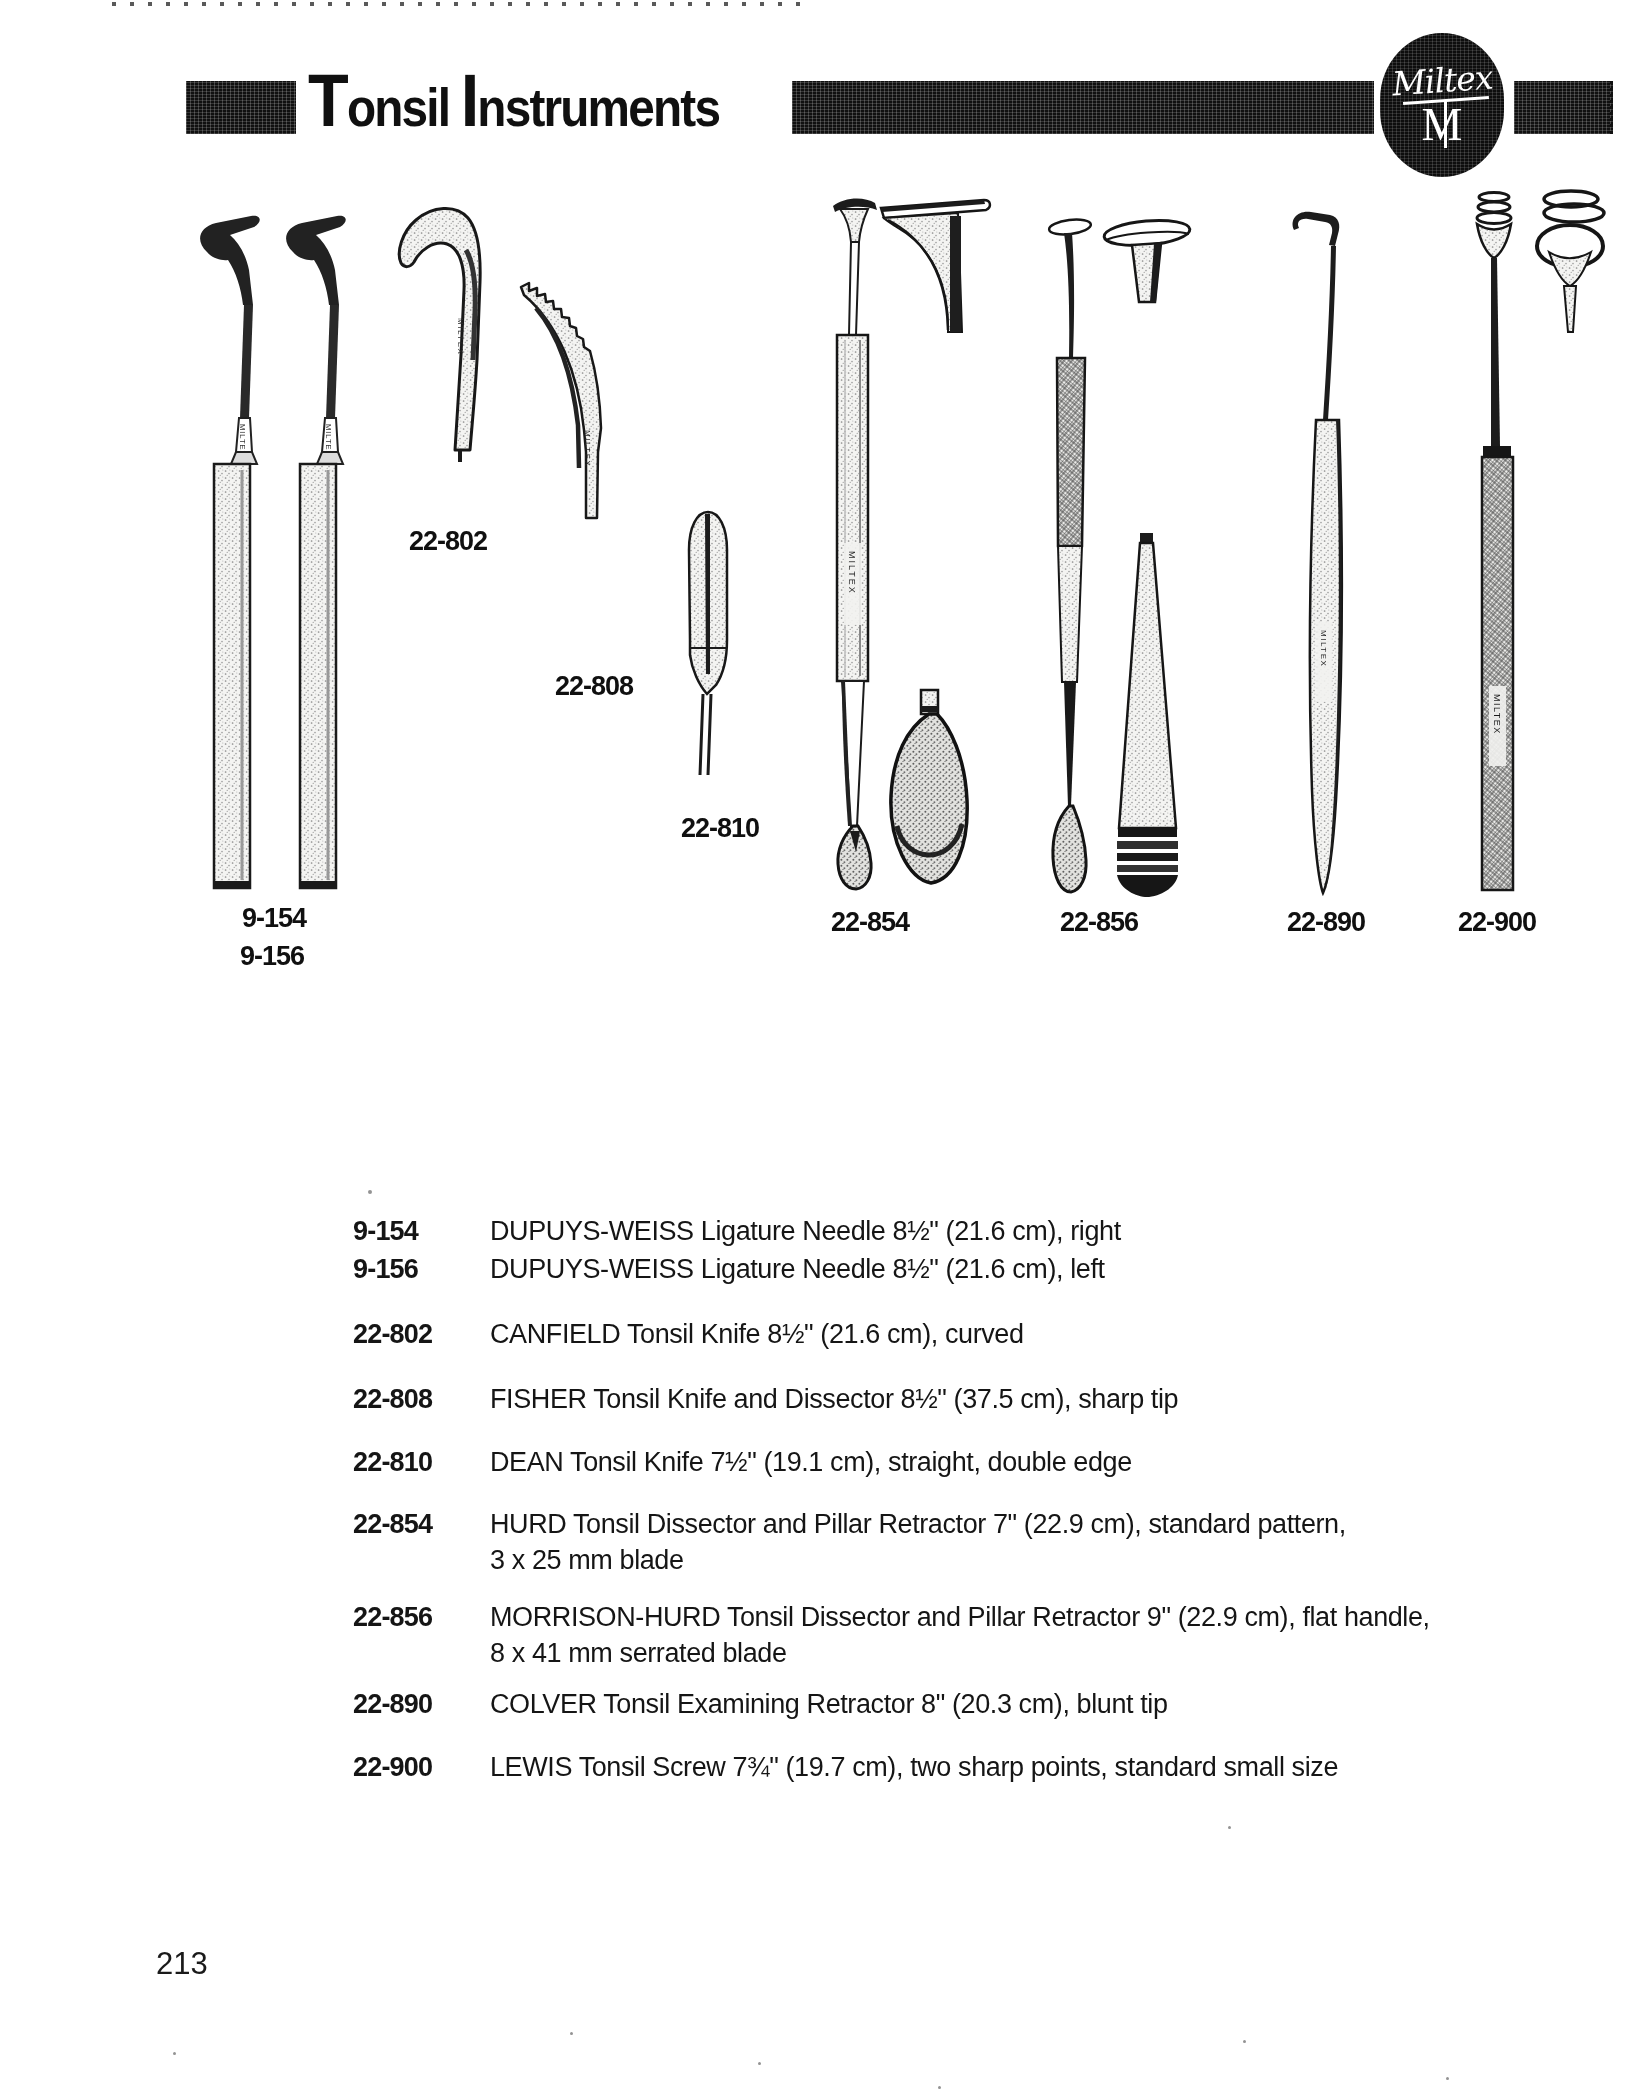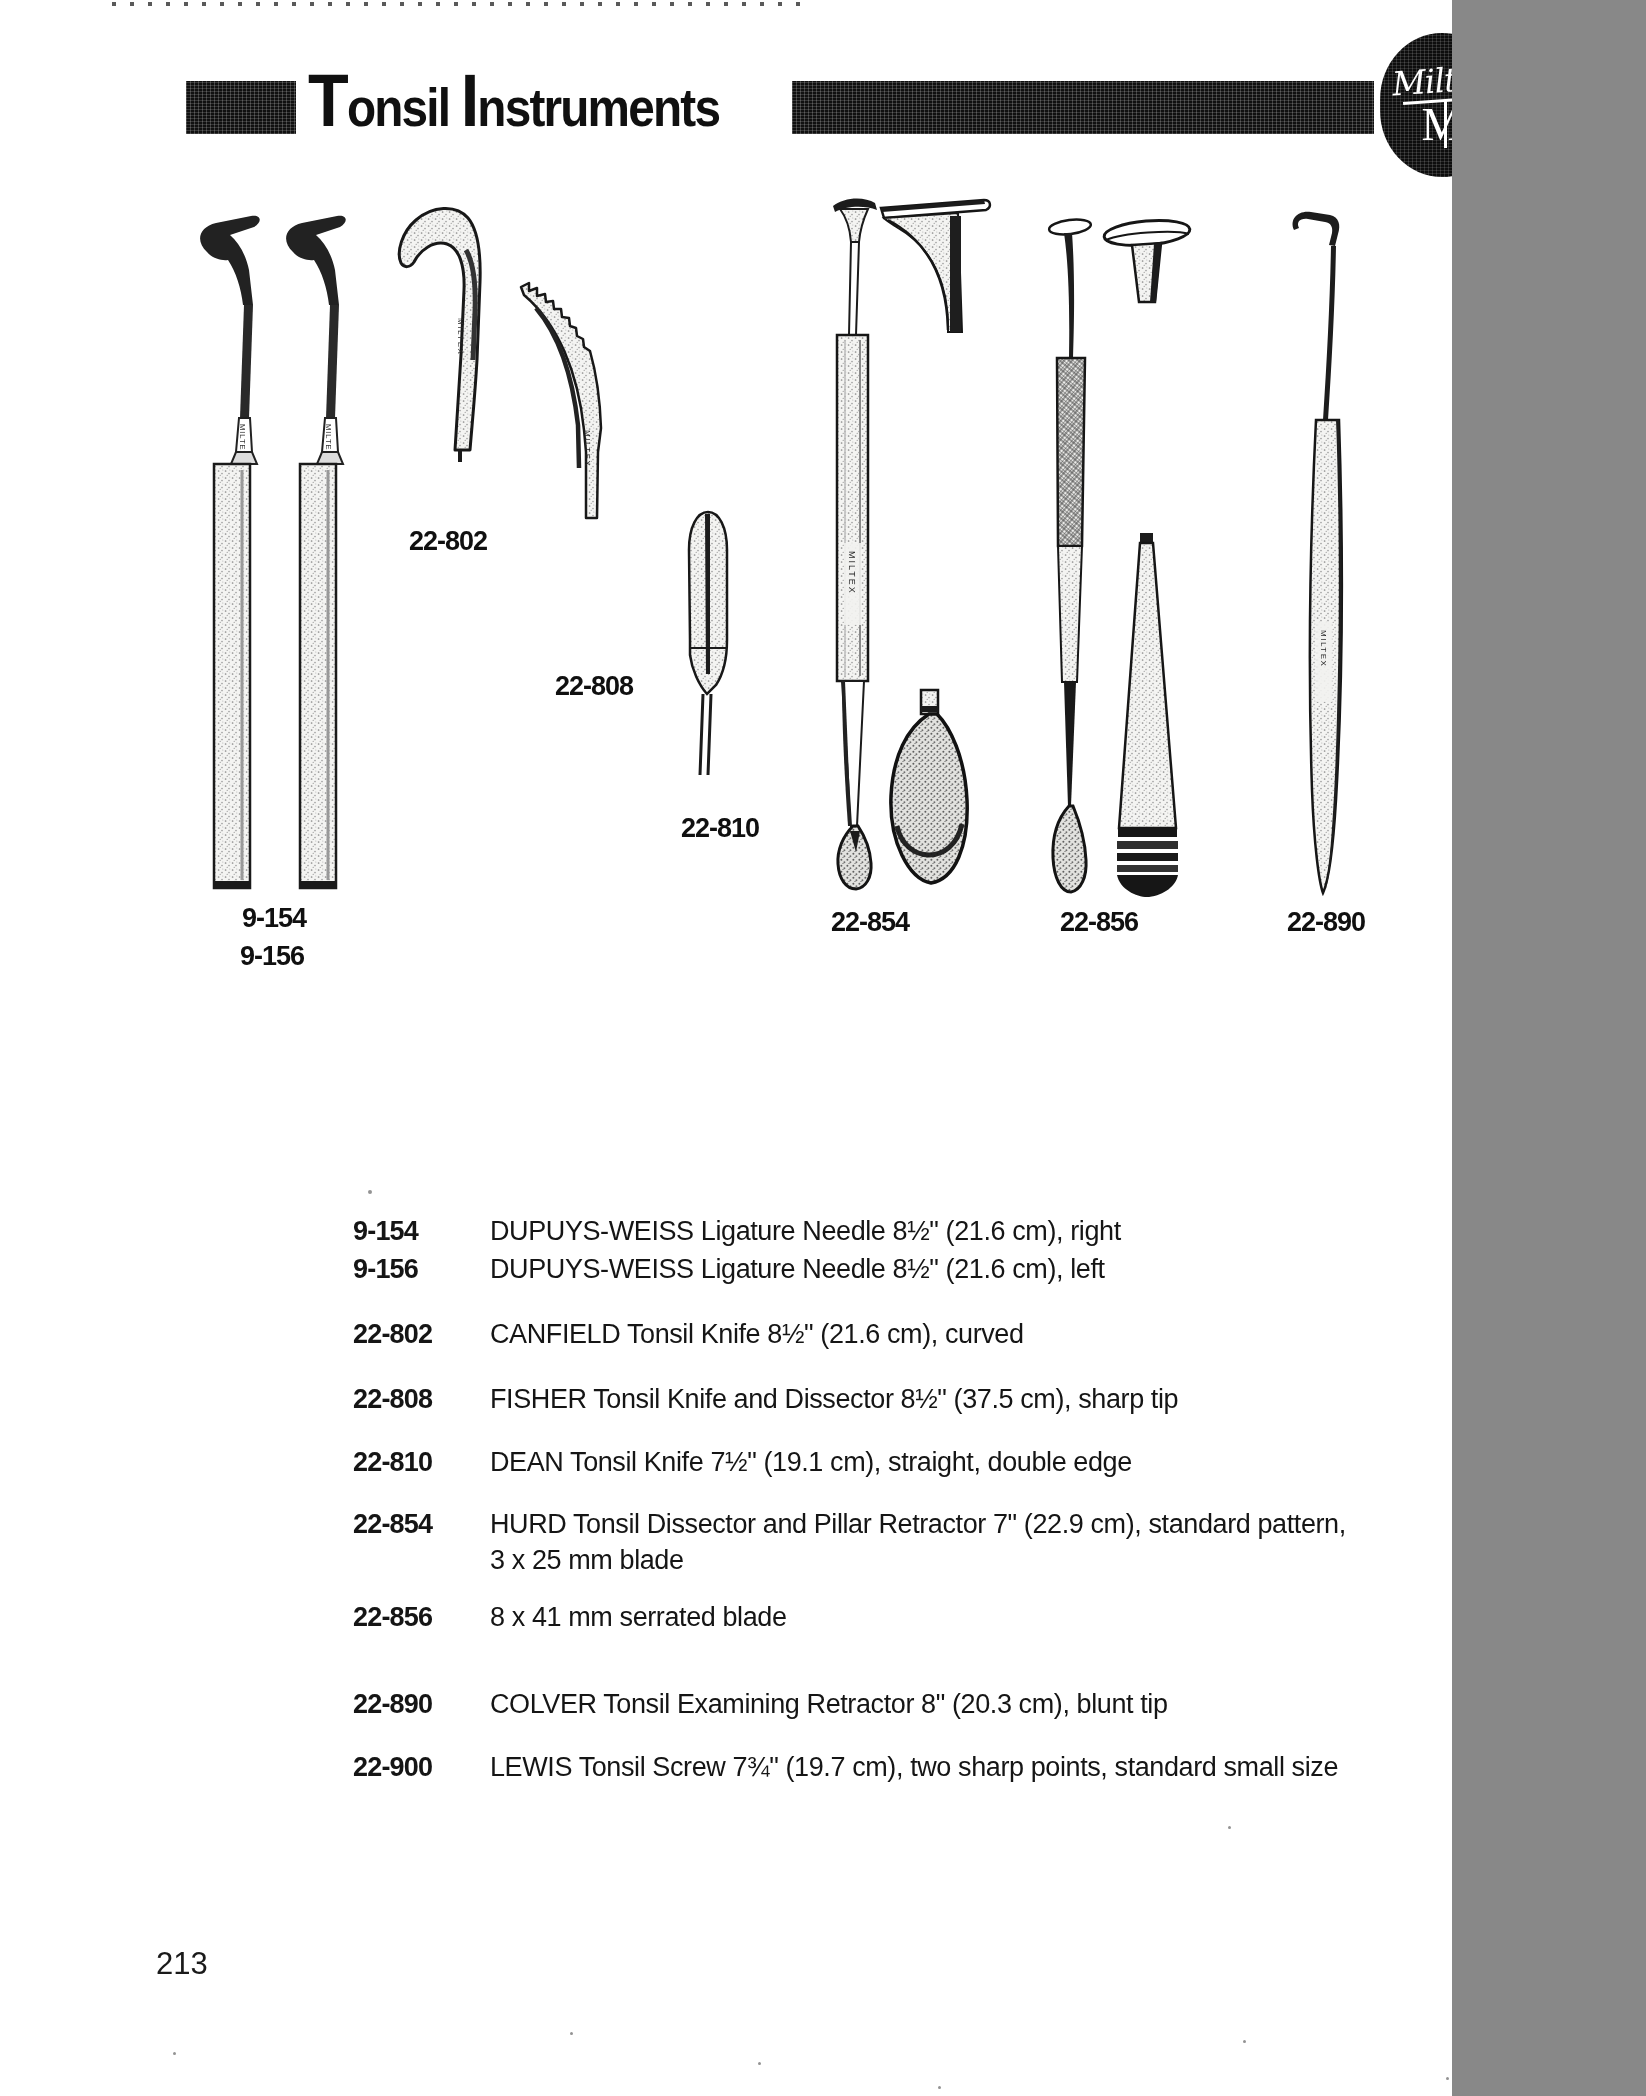--- a/index.html
+++ b/index.html
@@ -1,16 +1,16 @@
 <!DOCTYPE html>
 <html><head>
 <meta charset="utf-8">
 <style>
   html,body{margin:0;padding:0;background:#888;}
-  .page{position:relative;width:1452px;height:2096px;background:#ffffff;overflow:hidden;
+  .page{position:relative;width:1646px;height:2096px;background:#ffffff;overflow:hidden;
         font-family:"Liberation Sans",sans-serif;color:#141414;}
   
   .topmarks{position:absolute;top:2px;left:112px;width:690px;height:4px;opacity:.75;
     background:repeating-linear-gradient(90deg,#222 0 4px,transparent 4px 18px);}
   .speck{position:absolute;background:#3a3a3a;border-radius:50%;opacity:.55;}
   
   .bar{position:absolute;top:81px;height:53px;background-color:#101010;
     background-image:repeating-linear-gradient(90deg,rgba(255,255,255,.20) 0 1px,transparent 1px 4px),
                      repeating-linear-gradient(0deg,rgba(255,255,255,.16) 0 1px,transparent 1px 3px);}
   .bar.b1{left:186px;width:110px;}
@@ -246,20 +246,21 @@
   <div class="cat-row" style="top:1506px">
     <span class="code">22-854</span>
     <span class="desc">
         <span>HURD Tonsil Dissector and Pillar Retractor 7" (22.9 cm), standard pattern,</span>
         <span>3 x 25 mm blade</span>
       </span>
   </div>
   <div class="cat-row" style="top:1599px">
     <span class="code">22-856</span>
     <span class="desc">
+        <span>MORRISON-HURD Tonsil Dissector and Pillar Retractor 9" (22.9 cm), flat handle,</span>
         <span>8 x 41 mm serrated blade</span>
       </span>
   </div>
   <div class="cat-row" style="top:1686px">
     <span class="code">22-890</span>
     <span class="desc">
         <span>COLVER Tonsil Examining Retractor 8" (20.3 cm), blunt tip</span>
         <span></span>
       </span>
   </div>

